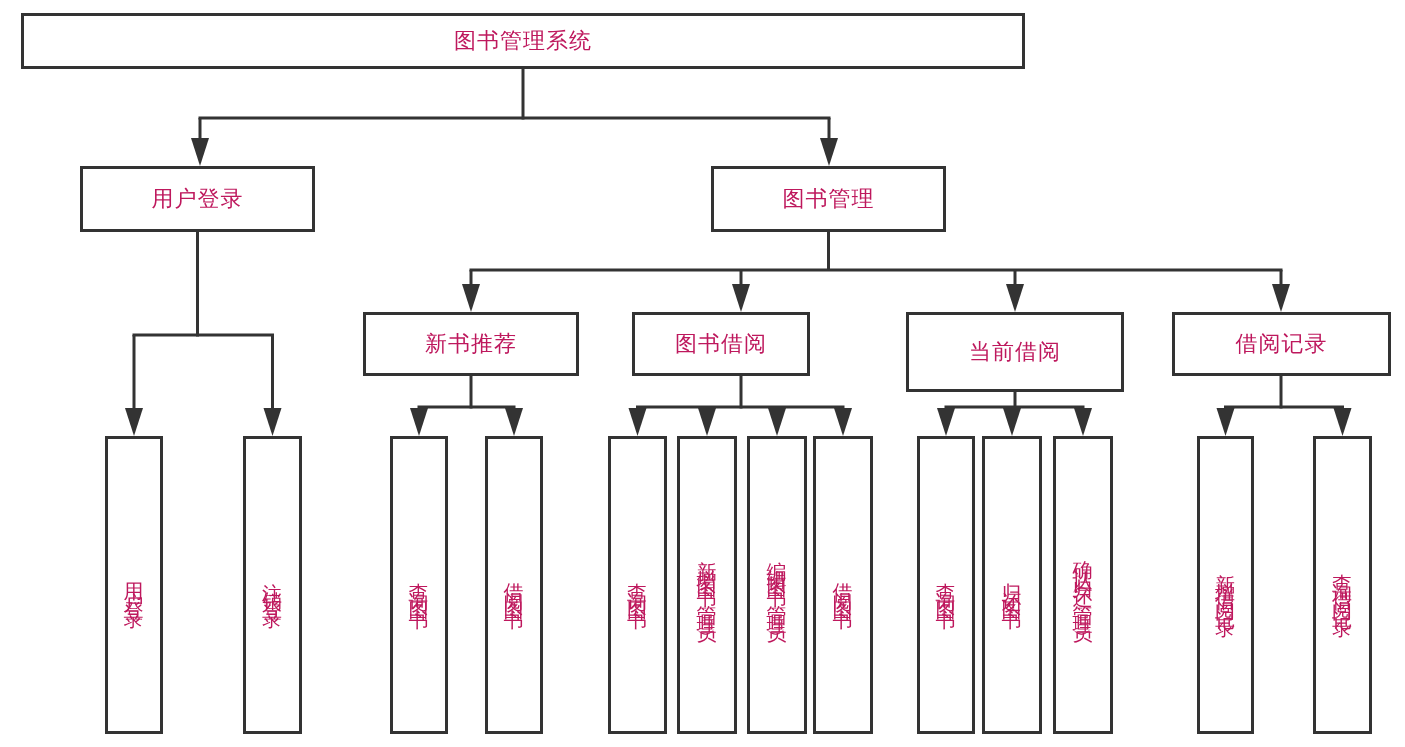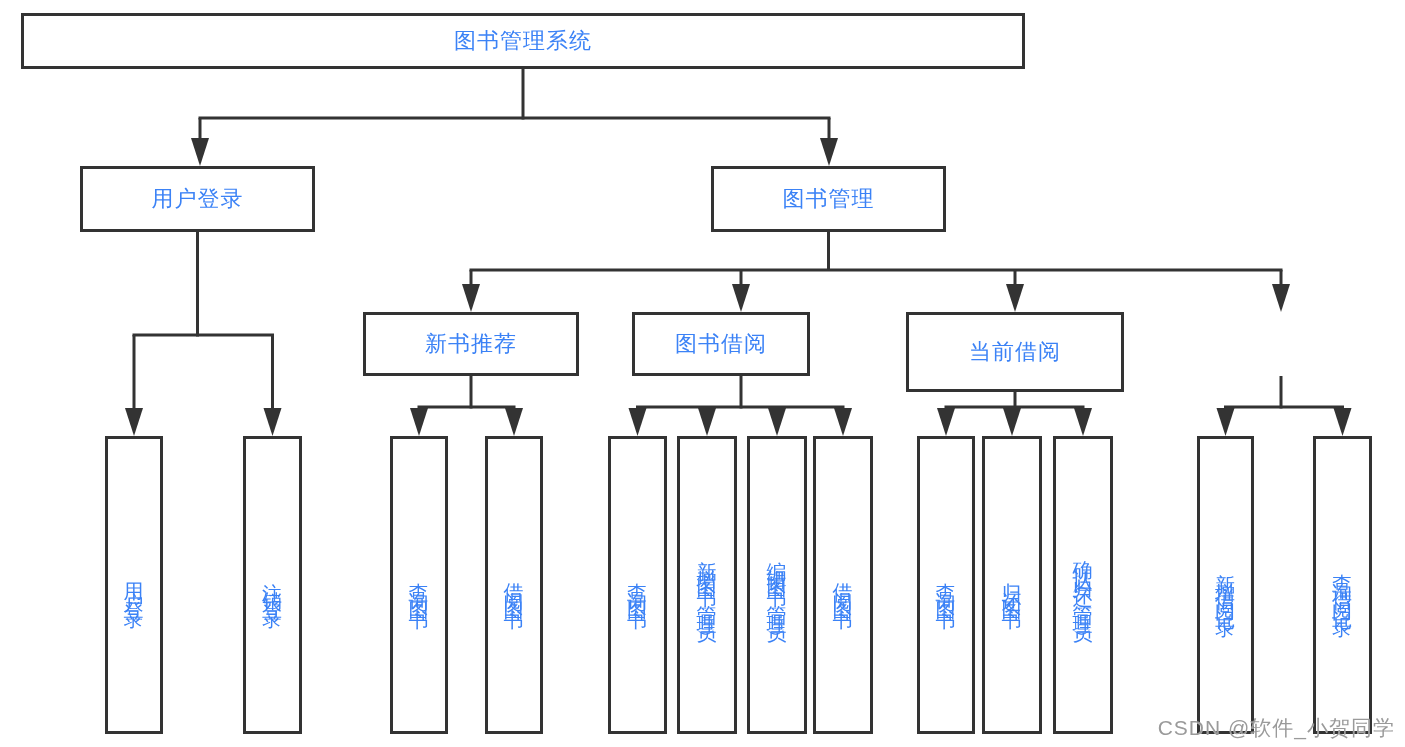--- a/index.html
+++ b/index.html
@@ -4,21 +4,21 @@
 <style>
   html,body{margin:0;padding:0;background:#ffffff;}
   .canvas{
     position:relative;width:1405px;height:747px;background:#ffffff;overflow:hidden;
     font-family:"Liberation Sans","DejaVu Sans",sans-serif;color:#333333;
   }
   svg.wires{position:absolute;left:0;top:0;z-index:0;}
   .node{
     position:absolute;box-sizing:border-box;background:#ffffff;border:3px solid #333333;
     display:flex;align-items:center;justify-content:center;z-index:1;
-    font-size:22px;letter-spacing:1px;color:#3b82f6;
+    font-size:22px;letter-spacing:1px;color:#be185d;
   }
   .leaf{font-size:20px;}
   .vtext{
     writing-mode:vertical-rl;text-orientation:mixed;
     letter-spacing:9px;line-height:1;white-space:nowrap;
   }
   .watermark{
     position:absolute;right:10px;bottom:5px;z-index:2;
     font-size:21px;color:#9a9a9a;letter-spacing:1px;
     text-shadow:0 1px 0 rgba(255,255,255,0.6);
@@ -97,20 +97,23 @@
 
   <div class="node" style="left:363px;top:312px;width:216px;height:64px">
     <span>新书推荐</span>
   </div>
   <div class="node" style="left:632px;top:312px;width:178px;height:64px">
     <span>图书借阅</span>
   </div>
   <div class="node" style="left:906px;top:312px;width:218px;height:80px">
     <span>当前借阅</span>
   </div>
+  <div class="node" style="left:1172px;top:312px;width:219px;height:64px">
+    <span>借阅记录</span>
+  </div>
 
   <div class="node leaf" style="left:105px;top:436px;width:58px;height:298px">
     <span class="vtext">用户登录</span>
   </div>
   <div class="node leaf" style="left:243px;top:436px;width:59px;height:298px">
     <span class="vtext">注销登录</span>
   </div>
 
   <div class="node leaf" style="left:390px;top:436px;width:58px;height:298px">
     <span class="vtext">查询图书</span>
@@ -142,15 +145,14 @@
     <span class="vtext">确认归还（管理员）</span>
   </div>
 
   <div class="node leaf" style="left:1197px;top:436px;width:57px;height:298px">
     <span class="vtext">新增借阅记录</span>
   </div>
   <div class="node leaf" style="left:1313px;top:436px;width:59px;height:298px">
     <span class="vtext">查询借阅记录</span>
   </div>
 
-  <div class="watermark">CSDN @软件_小贺同学</div>
 
 </div>
 
 </body></html>

